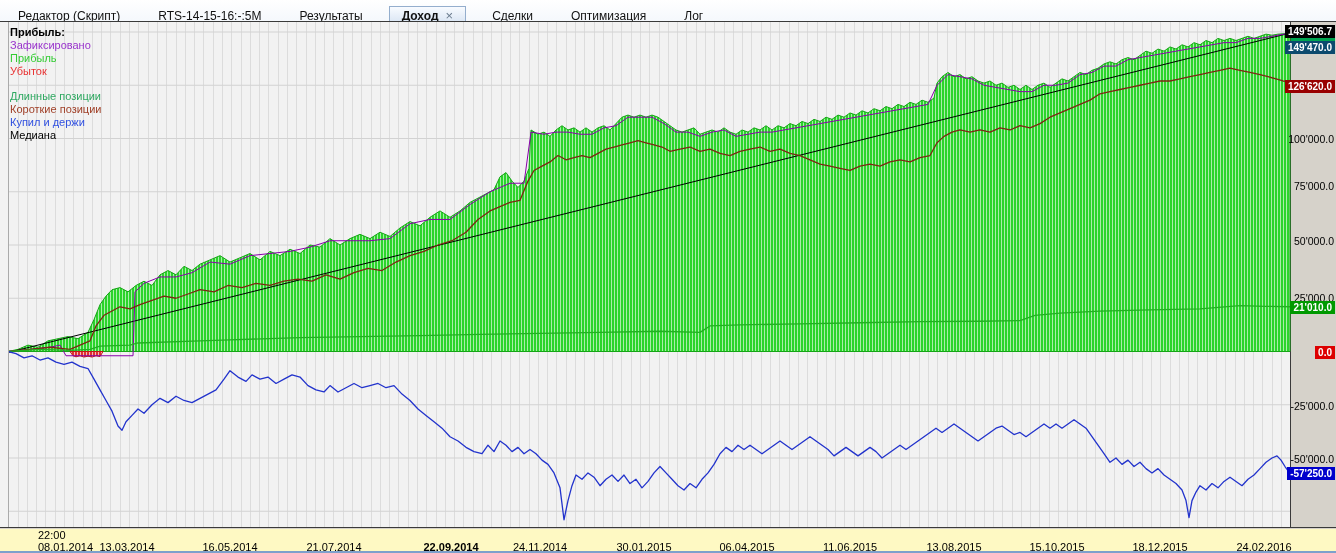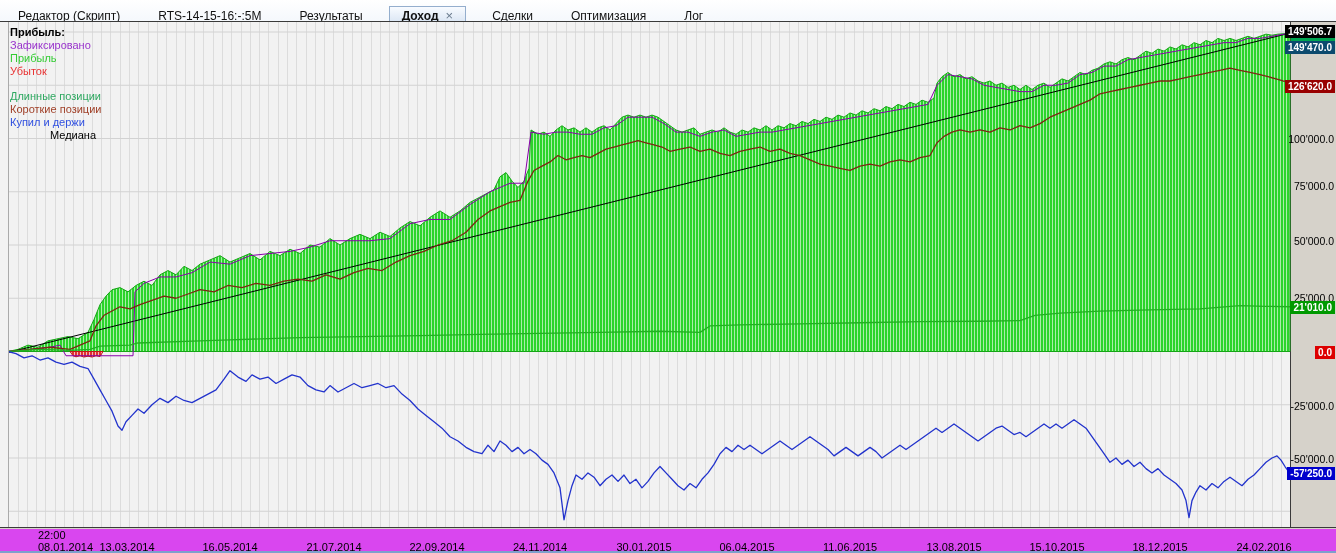--- a/index.html
+++ b/index.html
@@ -9,21 +9,21 @@
           display:flex;align-items:flex-end;padding-left:6px;border-bottom:1px solid #bcd0e8}
   .tab{font-size:12px;color:#111;padding:2px 12px 2px 12px;margin-right:14px;white-space:nowrap;
        display:flex;align-items:center;height:19px;cursor:default}
   .tab.active{background:linear-gradient(#f8fbff,#d5e2f2);border:1px solid #94aecd;border-bottom:none;font-weight:bold}
   .tab .close{margin-left:7px;color:#6a7b8d;font-weight:normal;font-size:13px;line-height:10px}
   .plot{position:absolute;left:0;top:21px;width:1291px;height:507px;background:#f2f2f2;
         border-top:1px solid #3a3a3a;border-bottom:1px solid #3a3a3a;border-right:1px solid #3a3a3a;
         background-image:repeating-linear-gradient(to right,transparent 0px,transparent 8.29px,#dcdcdc 8.29px,#dcdcdc 9.29px)}
   .ystrip{position:absolute;left:1291px;top:21px;width:45px;height:507px;background:#d6d2ca;
           border-top:1px solid #3a3a3a;border-bottom:1px solid #3a3a3a}
-  .xstrip{position:absolute;left:0;top:529px;width:1336px;height:24px;background:#d946ef;border-bottom:2px solid #7da0cc}
+  .xstrip{position:absolute;left:0;top:529px;width:1336px;height:24px;background:#fef9c3;border-bottom:2px solid #7da0cc}
   svg.overlay{position:absolute;left:0;top:0;width:1336px;height:553px}
   .legend{position:absolute;left:10px;top:26px;font-size:11px;line-height:13px;z-index:5}
   .legend .t{font-weight:bold;color:#000}
   .badge{position:absolute;right:1px;height:13px;line-height:13px;font-size:10px;font-weight:bold;color:#fff;
          padding:0 3px;white-space:nowrap;z-index:3}
   .ylab{position:absolute;right:2px;height:13px;line-height:13px;font-size:10.5px;color:#000;white-space:nowrap}
   .xlab{position:absolute;font-size:11px;color:#000;white-space:nowrap;top:12px;transform:translateX(-50%)}
   .xlab.first{transform:none}
   .xtime{position:absolute;font-size:11px;color:#000;top:0;white-space:nowrap}
 </style>
@@ -95,21 +95,21 @@
 </svg>
 
 <div class="legend">
   <div class="t">Прибыль:</div>
 <div style="color: rgb(153, 51, 204);">Зафиксировано</div>
     <div style="color: rgb(51, 204, 51);">Прибыль</div>
     <div style="color: rgb(232, 48, 48);">Убыток</div>
     <div style="color: rgb(46, 168, 96); margin-top: 12px;">Длинные позиции</div>
     <div style="color: rgb(160, 64, 40);">Короткие позиции</div>
     <div style="color: rgb(48, 80, 224);">Купил и держи</div>
-    <div style="color: rgb(0, 0, 0); margin-left: 40px;">Медиана</div>
+    <div style="color: rgb(0, 0, 0);">Медиана</div>
   </div>
 
 <div class="ystrip">
     <div class="ylab" style="top: 111px;">100'000.0</div>
     <div class="ylab" style="top: 158px;">75'000.0</div>
     <div class="ylab" style="top: 213px;">50'000.0</div>
     <div class="ylab" style="top: 270px;">25'000.0</div>
     <div class="ylab" style="top: 378px;">-25'000.0</div>
     <div class="ylab" style="top: 431px;">-50'000.0</div>
     <div class="badge" style="top: 3px; background: rgb(0, 0, 0); z-index: 6;">149'506.7</div>
@@ -120,21 +120,21 @@
     <div class="badge" style="top: 324px; background: rgb(221, 0, 0); z-index: 4;">0.0</div>
     <div class="badge" style="top: 445px; background: rgb(0, 0, 204); z-index: 4;">-57'250.0</div>
   </div>
 
 <div class="xstrip">
     <div class="xtime" style="left: 38px;">22:00</div>
     <div class="xlab first" style="left: 38px;">08.01.2014</div>
     <div class="xlab" style="left: 127px;">13.03.2014</div>
     <div class="xlab" style="left: 230px;">16.05.2014</div>
     <div class="xlab" style="left: 334px;">21.07.2014</div>
-    <div class="xlab" style="left: 437px;">22.09.2014</div>
+    <div class="xlab" style="left: 451px; font-weight: bold;">22.09.2014</div>
     <div class="xlab" style="left: 540px;">24.11.2014</div>
     <div class="xlab" style="left: 644px;">30.01.2015</div>
     <div class="xlab" style="left: 747px;">06.04.2015</div>
     <div class="xlab" style="left: 850px;">11.06.2015</div>
     <div class="xlab" style="left: 954px;">13.08.2015</div>
     <div class="xlab" style="left: 1057px;">15.10.2015</div>
     <div class="xlab" style="left: 1160px;">18.12.2015</div>
     <div class="xlab" style="left: 1264px;">24.02.2016</div>
   </div>
 

